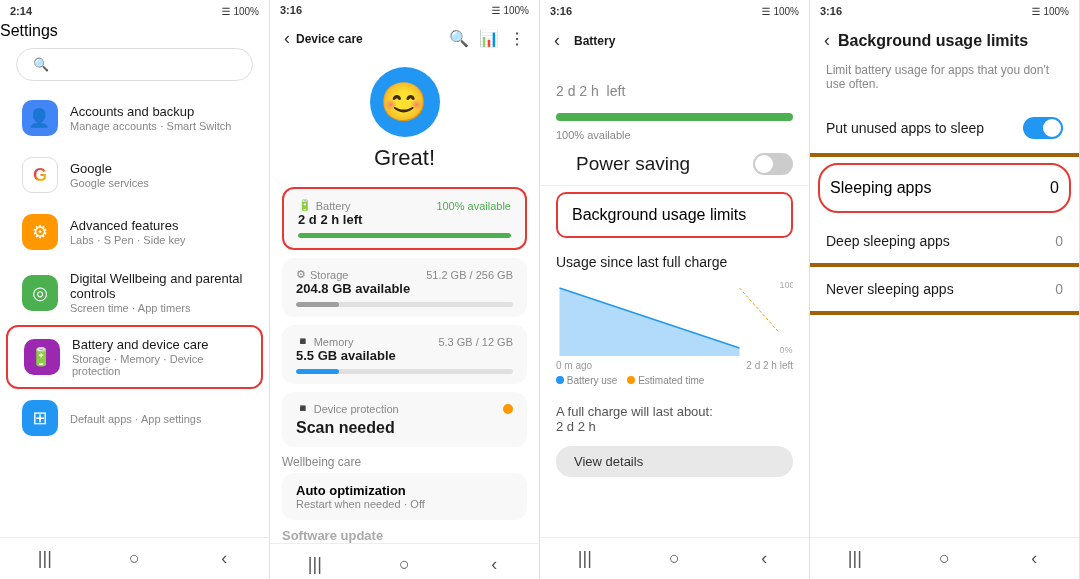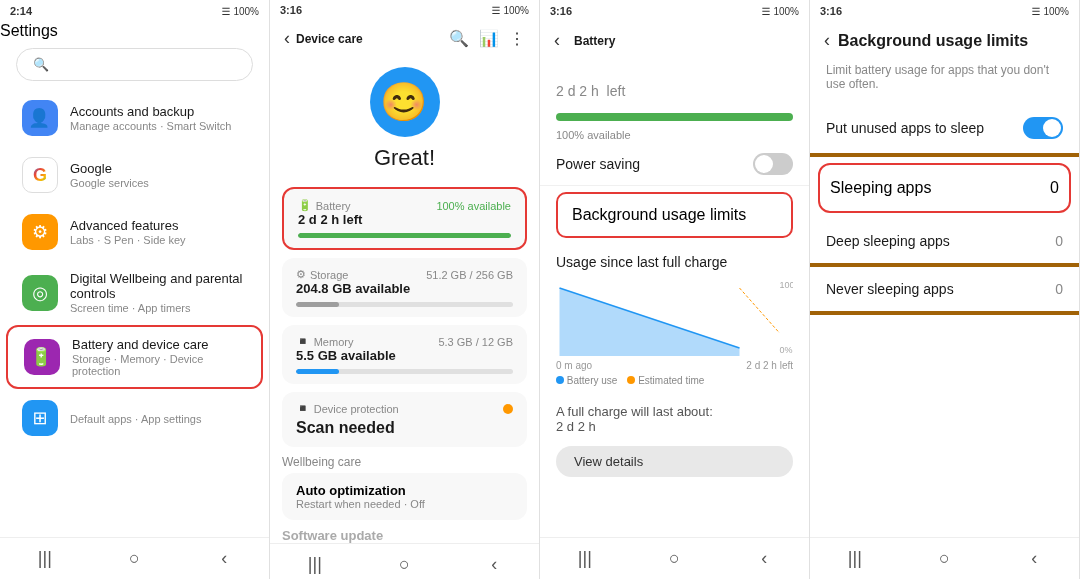--- a/index.html
+++ b/index.html
@@ -53,21 +53,21 @@
     .care-auto .title { font-size: 13px; font-weight: 700; }
     .care-auto .sub { font-size: 11px; color: #888; }
 
     
     .battery-header { display: flex; align-items: center; padding: 8px 14px; gap: 8px; }
     .battery-time-big { font-size: 28px; font-weight: 300; color: #1a1a1a; padding: 12px 16px 4px; }
     .battery-time-big span { font-size: 14px; color: #888; }
     .battery-bar-full { margin: 6px 16px; height: 8px; background: #4caf50; border-radius: 4px; }
     .battery-available { font-size: 11px; color: #888; padding: 2px 16px; }
     .battery-row { display: flex; justify-content: space-between; align-items: center; padding: 10px 16px; border-bottom: 1px solid #f0f0f0; }
-    .battery-row .label { font-size: 14px; color: #1a1a1a; }
+    .battery-row .label { font-size: 19px; color: #1a1a1a; margin-left: 20px; }
     .bg-limits-box { margin: 6px 16px; border: 2px solid #e53935; border-radius: 10px; }
     .bg-limits-inner { padding: 12px 14px; }
     .usage-section { padding: 10px 16px; }
     .usage-title { font-size: 14px; font-weight: 500; color: #1a1a1a; margin-bottom: 8px; }
     .chart-area { position: relative; height: 80px; width: 100%; }
     .chart-svg { width: 100%; height: 100%; }
     .chart-labels { display: flex; justify-content: space-between; font-size: 10px; color: #999; margin-top: 2px; }
     .chart-legend { display: flex; gap: 10px; margin-top: 4px; font-size: 10px; color: #888; }
     .legend-dot { width: 8px; height: 8px; border-radius: 50%; display: inline-block; }
     .full-charge-text { font-size: 13px; color: #555; padding: 8px 16px; }
@@ -78,21 +78,21 @@
     .toggle-switch.on .toggle-knob { left: 20px; }
     .toggle-switch:not(.on) .toggle-knob { left: 2px; }
 
     
     .bg-header { display: flex; align-items: center; padding: 8px 14px; gap: 8px; }
     .bg-header-title { font-size: 16px; font-weight: 700; color: #1a1a1a; }
     .bg-description { font-size: 12px; color: #888; padding: 4px 16px 12px; }
     .bg-row { display: flex; justify-content: space-between; align-items: center; padding: 14px 16px; border-bottom: 4px solid #a16207; }
     .bg-row .label { font-size: 14px; color: #1a1a1a; }
     .bg-row .count { font-size: 14px; color: #888; }
-    .sleeping-row { border: 2px solid #e53935; border-radius: 12px; margin: 0 8px; }
+    .sleeping-row { border: 2px solid #e53935; border-radius: 20px; margin: 0 8px; }
     .sleeping-inner { display: flex; justify-content: space-between; align-items: center; padding: 14px 10px; }
 
     
     .bottom-nav { display: flex; justify-content: space-around; align-items: center; padding: 10px 0; border-top: 1px solid #eee; margin-top: auto; }
     .nav-btn { font-size: 18px; color: #555; cursor: pointer; width: 30px; text-align: center; }
 
     
     .google-g { font-size: 18px; font-weight: 700; background: linear-gradient(135deg, #4285f4, #ea4335, #fbbc04, #34a853); -webkit-background-clip: text; -webkit-text-fill-color: transparent; }
   </style>
 </head>

